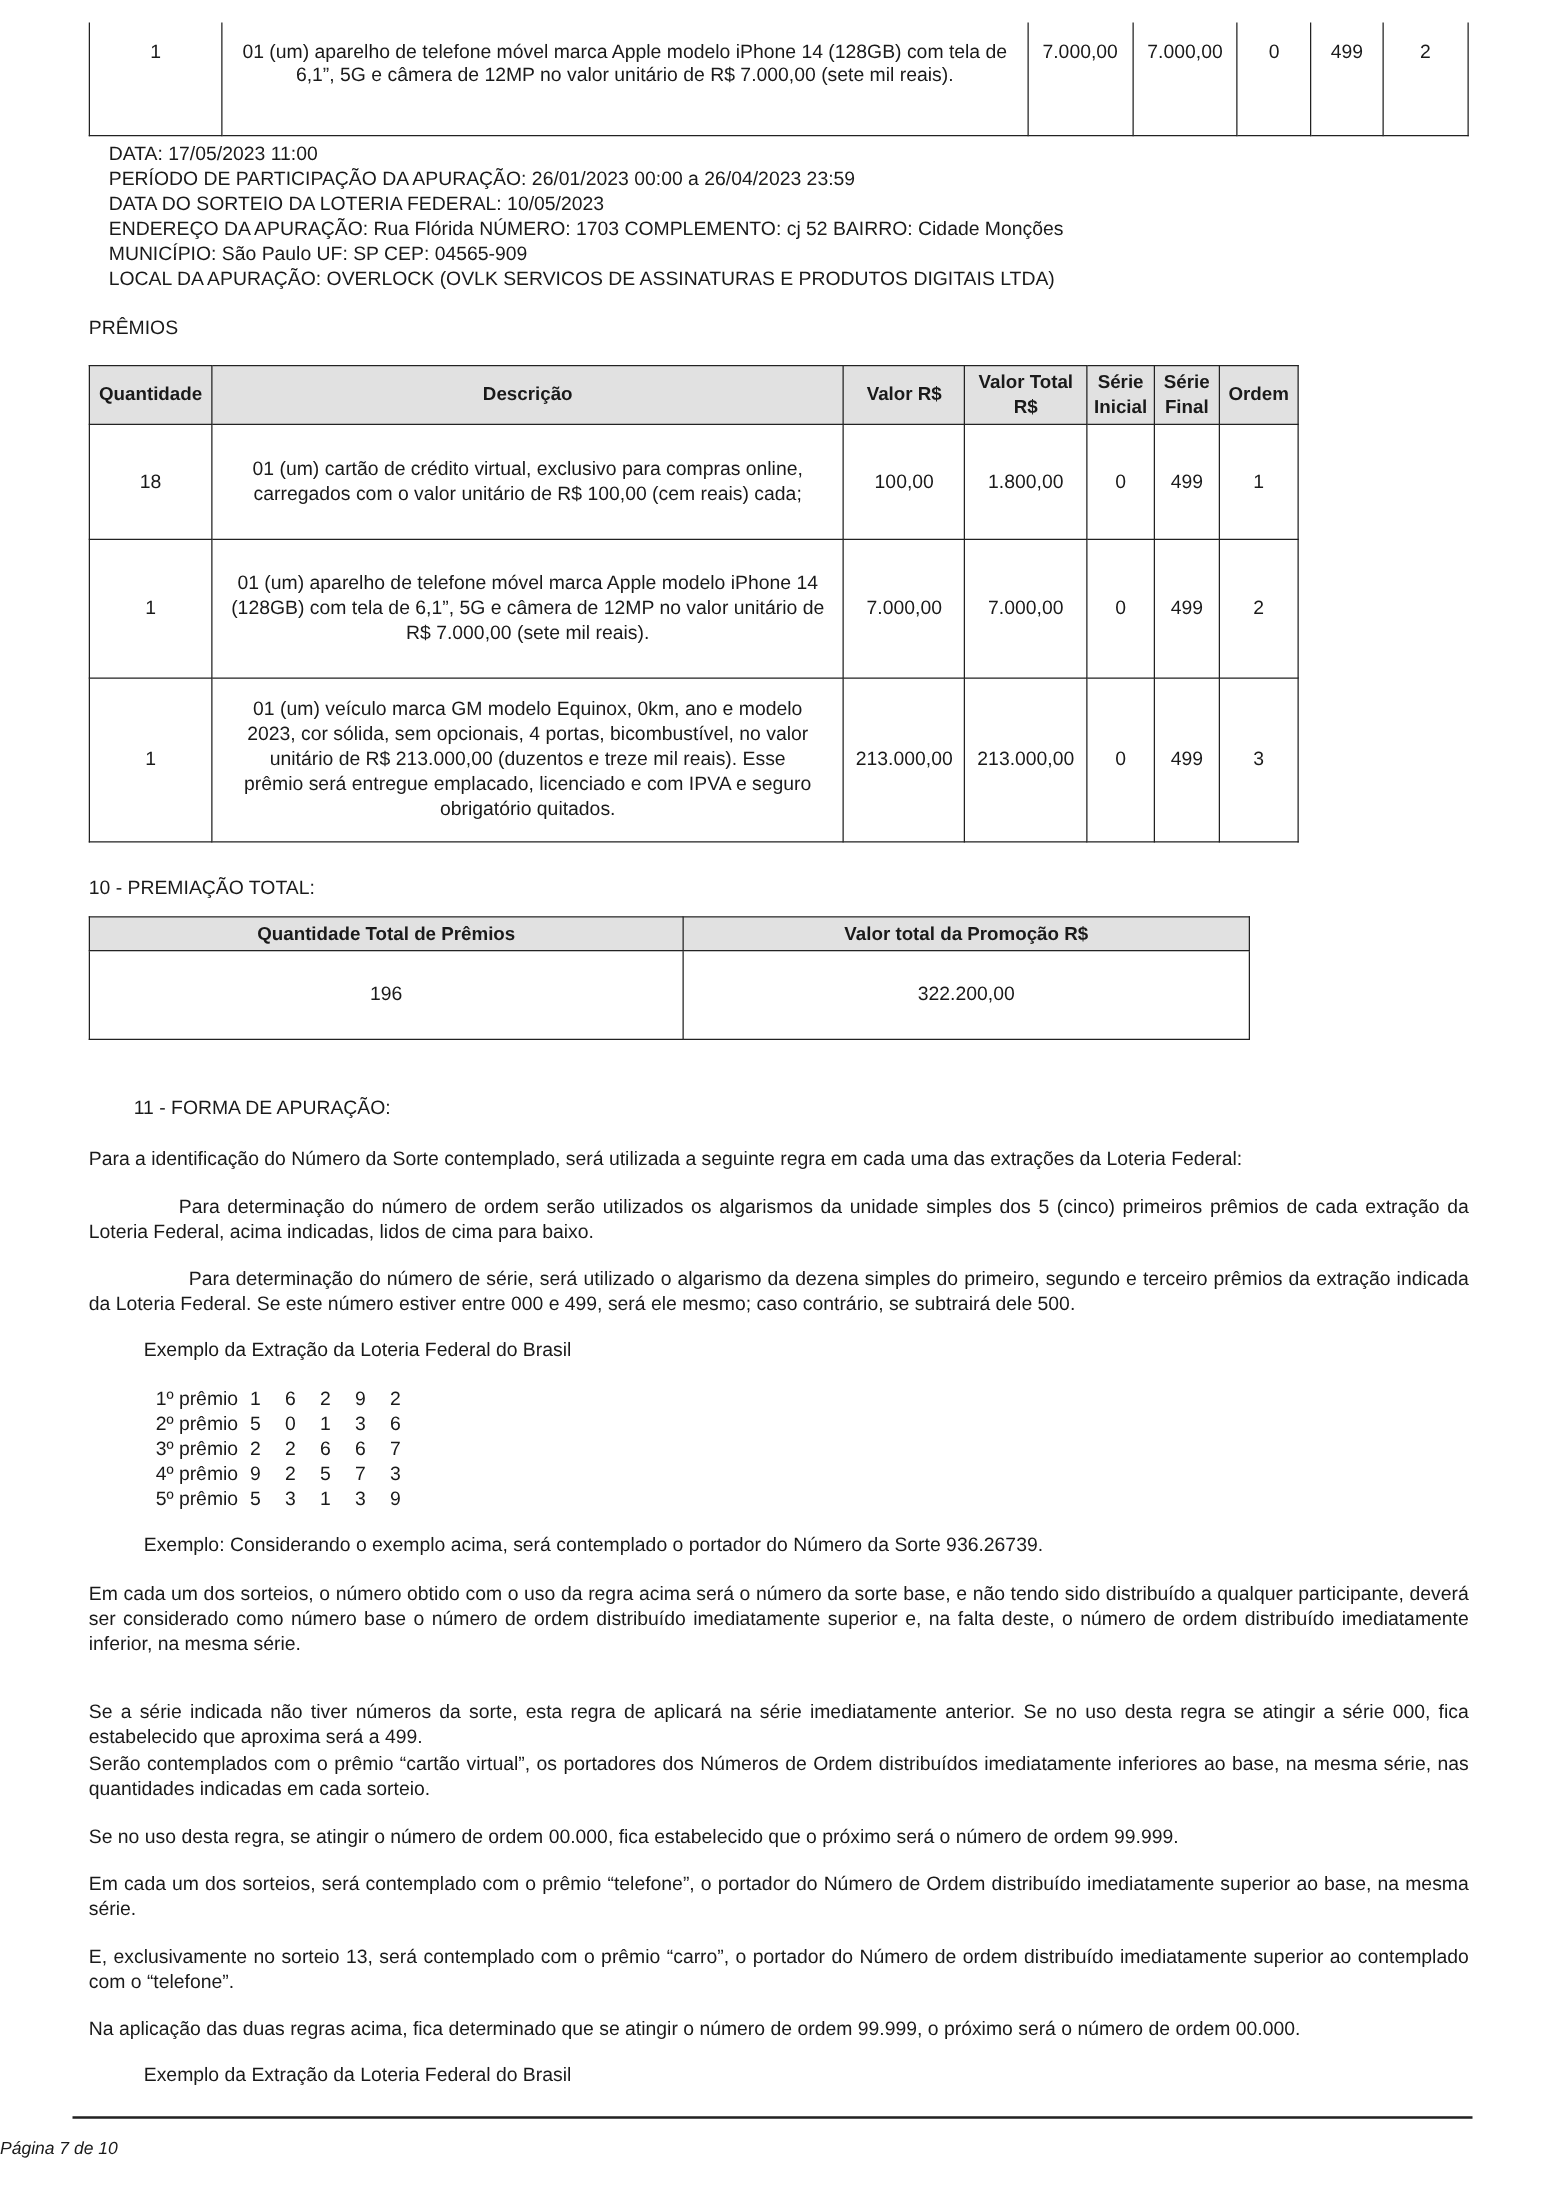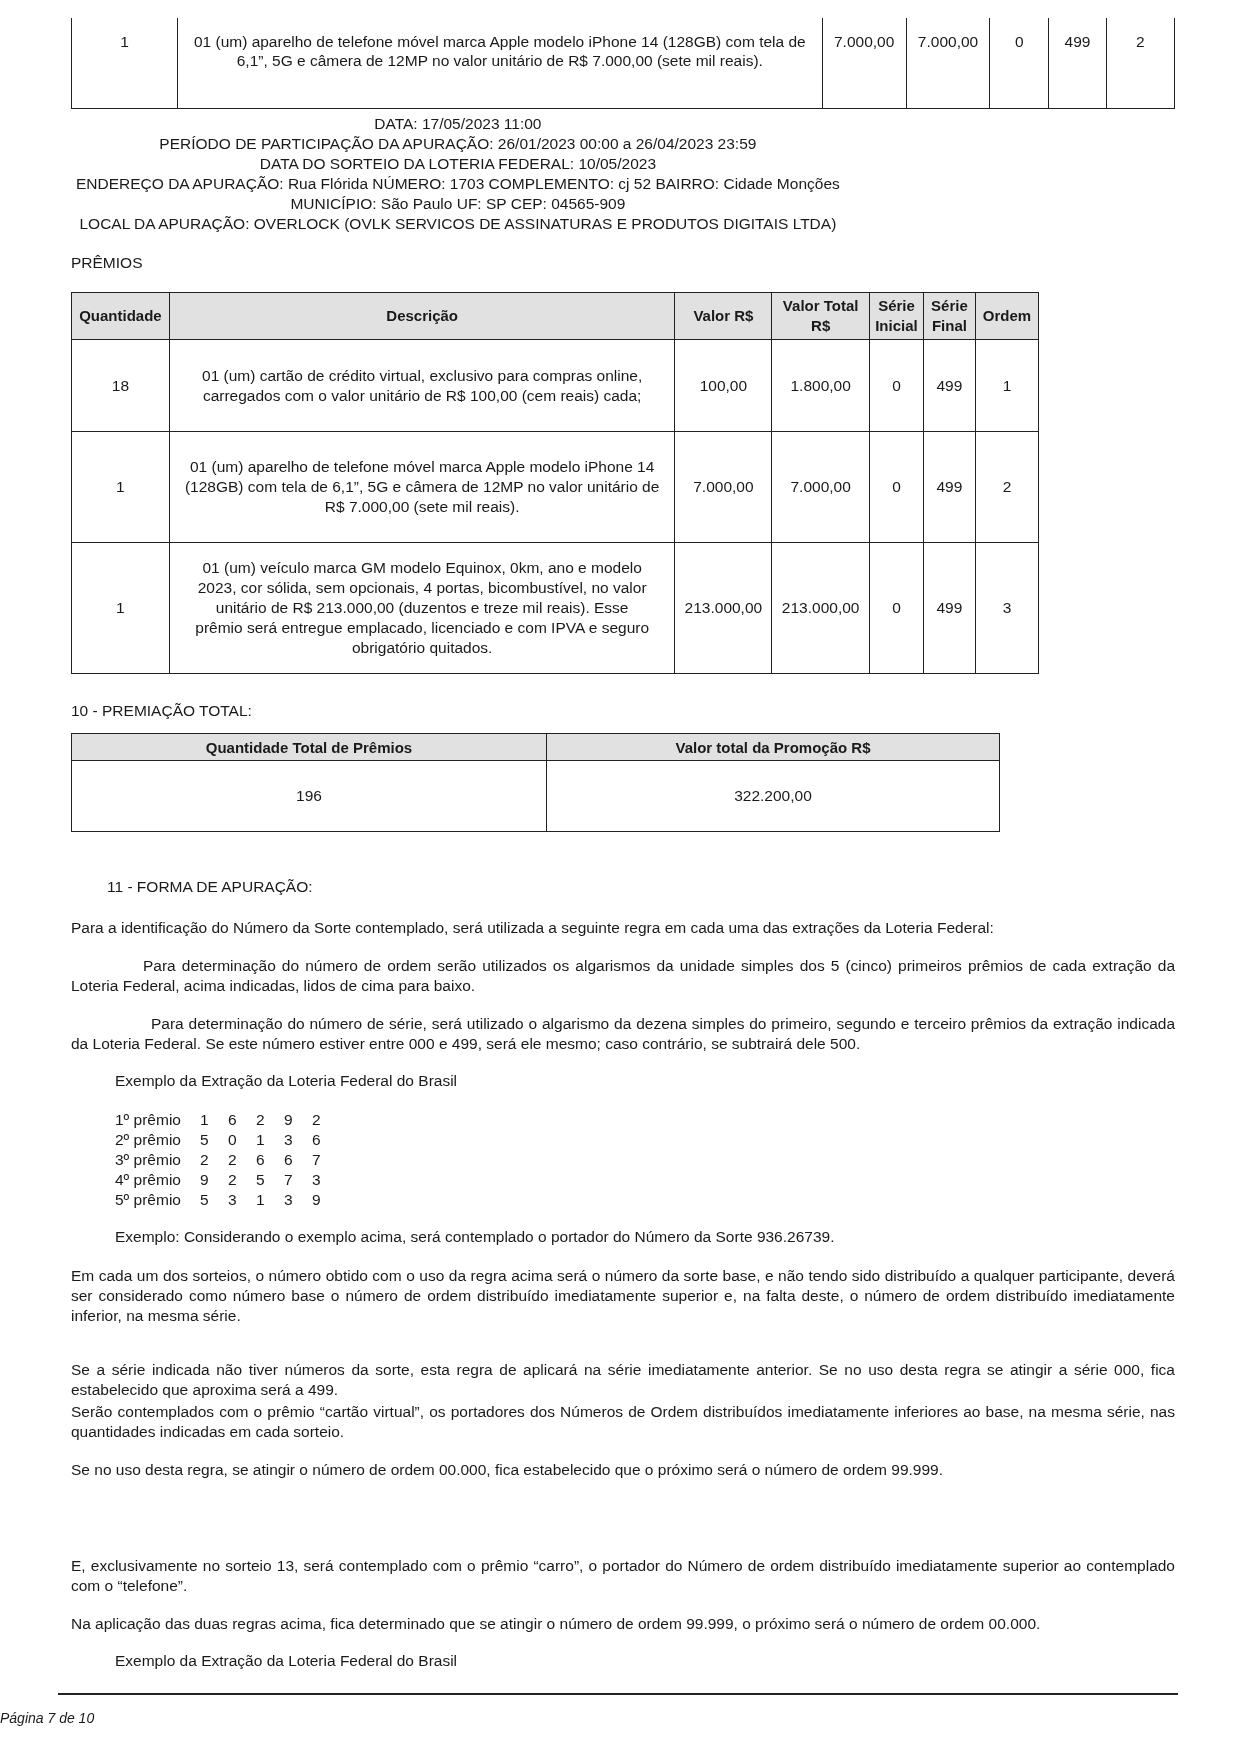--- a/index.html
+++ b/index.html
@@ -9,21 +9,21 @@
   }
   .page { position: absolute; left: 0; top: 0; width: 1241px; height: 1754px; }
   table { border-collapse: collapse; }
   td, th { border: 1.5px solid #222; text-align: center; vertical-align: middle; padding: 0 4px; font-weight: normal; }
   th { background: #e1e1e1; font-weight: bold; }
 
   
   .top-table { position: absolute; left: 71px; top: 18px; width: 1104px; }
   .top-table td { border-top: none; border-bottom: 1.5px solid #222; height: 76px; vertical-align: top; padding-top: 14px; line-height: 19px; }
 
-  .info { position: absolute; left: 76px; top: 114px; line-height: 20px; white-space: nowrap; text-align: center; }
+  .info { position: absolute; left: 87px; top: 114px; line-height: 20px; white-space: nowrap; }
   .info div { height: 20px; }
 
   .label { position: absolute; left: 71px; white-space: nowrap; }
 
   .prize-table { position: absolute; left: 71px; top: 292px; width: 968px; }
   .prize-table th { height: 46px; line-height: 20px; padding: 0 2px; font-size: 15px; }
   .prize-table td { line-height: 20px; }
   .prize-table tr.r1 td { height: 91px; }
   .prize-table tr.r2 td { height: 110px; }
   .prize-table tr.r3 td { height: 130px; text-align: center; }
@@ -31,21 +31,21 @@
   .total-table { position: absolute; left: 71px; top: 733px; width: 929px; }
   .total-table th { height: 26px; font-size: 15px; }
   .total-table td { height: 70px; }
 
   .body-text { position: absolute; left: 71px; width: 1104px; line-height: 20px; text-align: justify; }
   .indent1 { text-indent: 72px; }
   .indent2 { text-indent: 80px; }
   .ex { position: absolute; left: 115px; white-space: nowrap; }
 
   .lot-table { position: absolute; left: 115px; top: 1110px; }
-  .lot-table td { border: none; height: 20px; padding: 0; text-align: left; }
+  .lot-table td { border: none; height: 20px; padding: 0; text-align: center; }
   .lot-table td.n { width: 28px; text-align: left; }
   .lot-table td.lbl { width: 85px; }
 
   .footer-line { position: absolute; left: 58px; top: 1693px; width: 1120px; height: 0; border-top: 2px solid #222; }
   .footer { position: absolute; left: 0; width: 1241px; top: 1710px; font-style: italic; font-size: 14px; }
 </style>
 </head>
 <body>
 
 <div class="page">
@@ -205,20 +205,21 @@
     </tr>
   </tbody>
     </table>
 
   <div class="ex" style="top:1228px;">Exemplo: Considerando o exemplo acima, será contemplado o portador do Número da Sorte 936.26739.</div>
 
   <div class="body-text" style="top:1266px;">Em cada um dos sorteios, o número obtido com o uso da regra acima será o número da sorte base, e não tendo sido distribuído a qualquer participante, deverá ser considerado como número base o número de ordem distribuído imediatamente superior e, na falta deste, o número de ordem distribuído imediatamente inferior, na mesma série.</div>
   <div class="body-text" style="top:1344px;margin-top:16px;">Se a série indicada não tiver números da sorte, esta regra de aplicará na série imediatamente anterior. Se no uso desta regra se atingir a série 000, fica estabelecido que aproxima será a 499.</div>
   <div class="body-text" style="top:1402px;">Serão contemplados com o prêmio “cartão virtual”, os portadores dos Números de Ordem distribuídos imediatamente inferiores ao base, na mesma série, nas quantidades indicadas em cada sorteio.</div>
   <div class="body-text" style="top:1460px;">Se no uso desta regra, se atingir o número de ordem 00.000, fica estabelecido que o próximo será o número de ordem 99.999.</div>
+  <div class="body-text" style="top:1498px;">Em cada um dos sorteios, será contemplado com o prêmio “telefone”, o portador do Número de Ordem distribuído imediatamente superior ao base, na mesma série.</div>
   <div class="body-text" style="top:1556px;">E, exclusivamente no sorteio 13, será contemplado com o prêmio “carro”, o portador do Número de ordem distribuído imediatamente superior ao contemplado com o “telefone”.</div>
   <div class="body-text" style="top:1614px;">Na aplicação das duas regras acima, fica determinado que se atingir o número de ordem 99.999, o próximo será o número de ordem 00.000.</div>
 
   <div class="ex" style="top:1652px;">Exemplo da Extração da Loteria Federal do Brasil</div>
 
   <div class="footer-line"></div>
   <div class="footer">Página 7 de 10</div>
 </div>
 
 </body></html>

